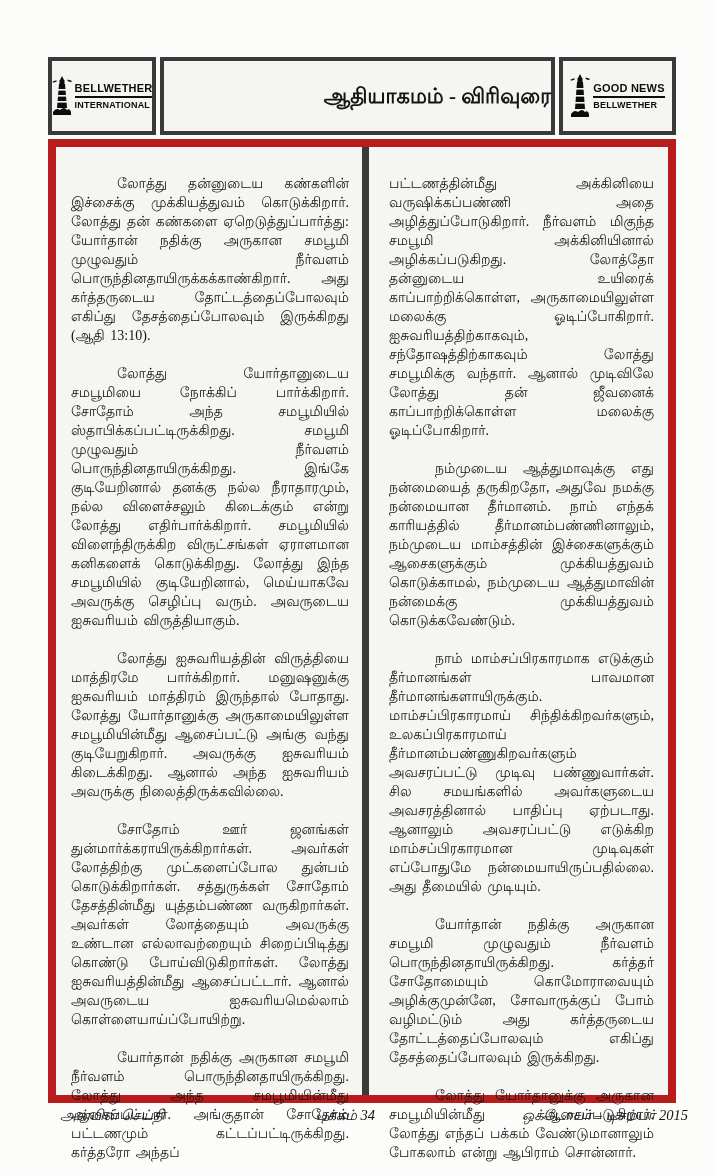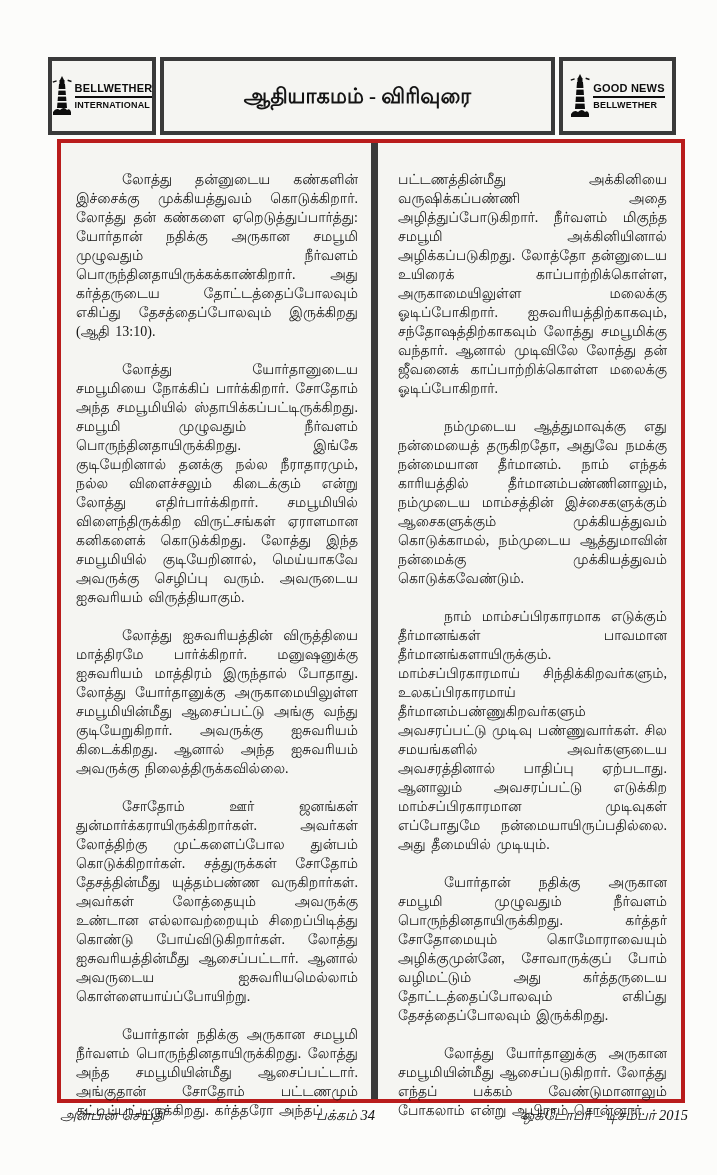--- a/index.html
+++ b/index.html
@@ -7,37 +7,37 @@
          font-family:"Liberation Serif", "DejaVu Serif", serif; color:#141414; }
   .page { position:relative; width:717px; height:1175px; }
 
   
   .header { position:absolute; left:48px; top:57px; width:628px; height:78px;
             display:flex; gap:4px; box-sizing:border-box; }
   .hbox { border:4px solid #3a3a3a; background:#f5f5f2; box-sizing:border-box;
           display:flex; align-items:center; justify-content:center; }
   .logo-box-left  { width:108px; }
   .logo-box-right { width:117px; }
-  .title-box { flex:1; flex-direction:row; gap:1px; }
+  .title-box { flex:1; flex-direction:column; gap:1px;align-items:flex-end; }
   .title-tamil   { font-weight:bold; font-size:21px; line-height:26px; }
   .title-english { font-size:23px; letter-spacing:2px; line-height:28px; }
 
   .logo-inner { display:flex; align-items:center; gap:3px; }
   .logo-icon svg { display:block; }
   .logo-text { display:flex; flex-direction:column; align-items:flex-start;
                font-family:"Liberation Sans", "DejaVu Sans", sans-serif;
                font-weight:bold; color:#0d0d0d; }
   .logo-line1 { font-size:11px; line-height:13px; letter-spacing:.2px;
                 border-bottom:2px solid #0d0d0d; padding-bottom:1px; }
   .logo-line2 { font-size:9px;  line-height:12px; letter-spacing:.2px; margin-top:1px; }
 
   
   .body-box { position:absolute; left:48px; top:139px; width:628px; height:964px;
-              border:4px solid #b91c1c; background:#f5f5f2; box-sizing:border-box;
-              display:flex;margin-left:9px; }
+              border:8px solid #b91c1c; background:#f5f5f2; box-sizing:border-box;
+              display:flex; }
   .col { width:50%; box-sizing:border-box; padding:27px 13px 10px 15px; }
   .col-right { border-left:7px solid #3a3a3a; padding:27px 14px 10px 20px; }
   .para { margin:0 0 19px 0; font-size:14px; line-height:19px;
           text-align:justify; text-indent:46px; word-spacing:2px; }
   .para.no-indent { text-indent:0; }
 
   
   .footer { position:absolute; left:60px; top:1107px; width:628px;
             display:flex; align-items:baseline; font-style:italic; font-size:14.5px; }
   .footer .f-left   { flex:1; text-align:left; }

